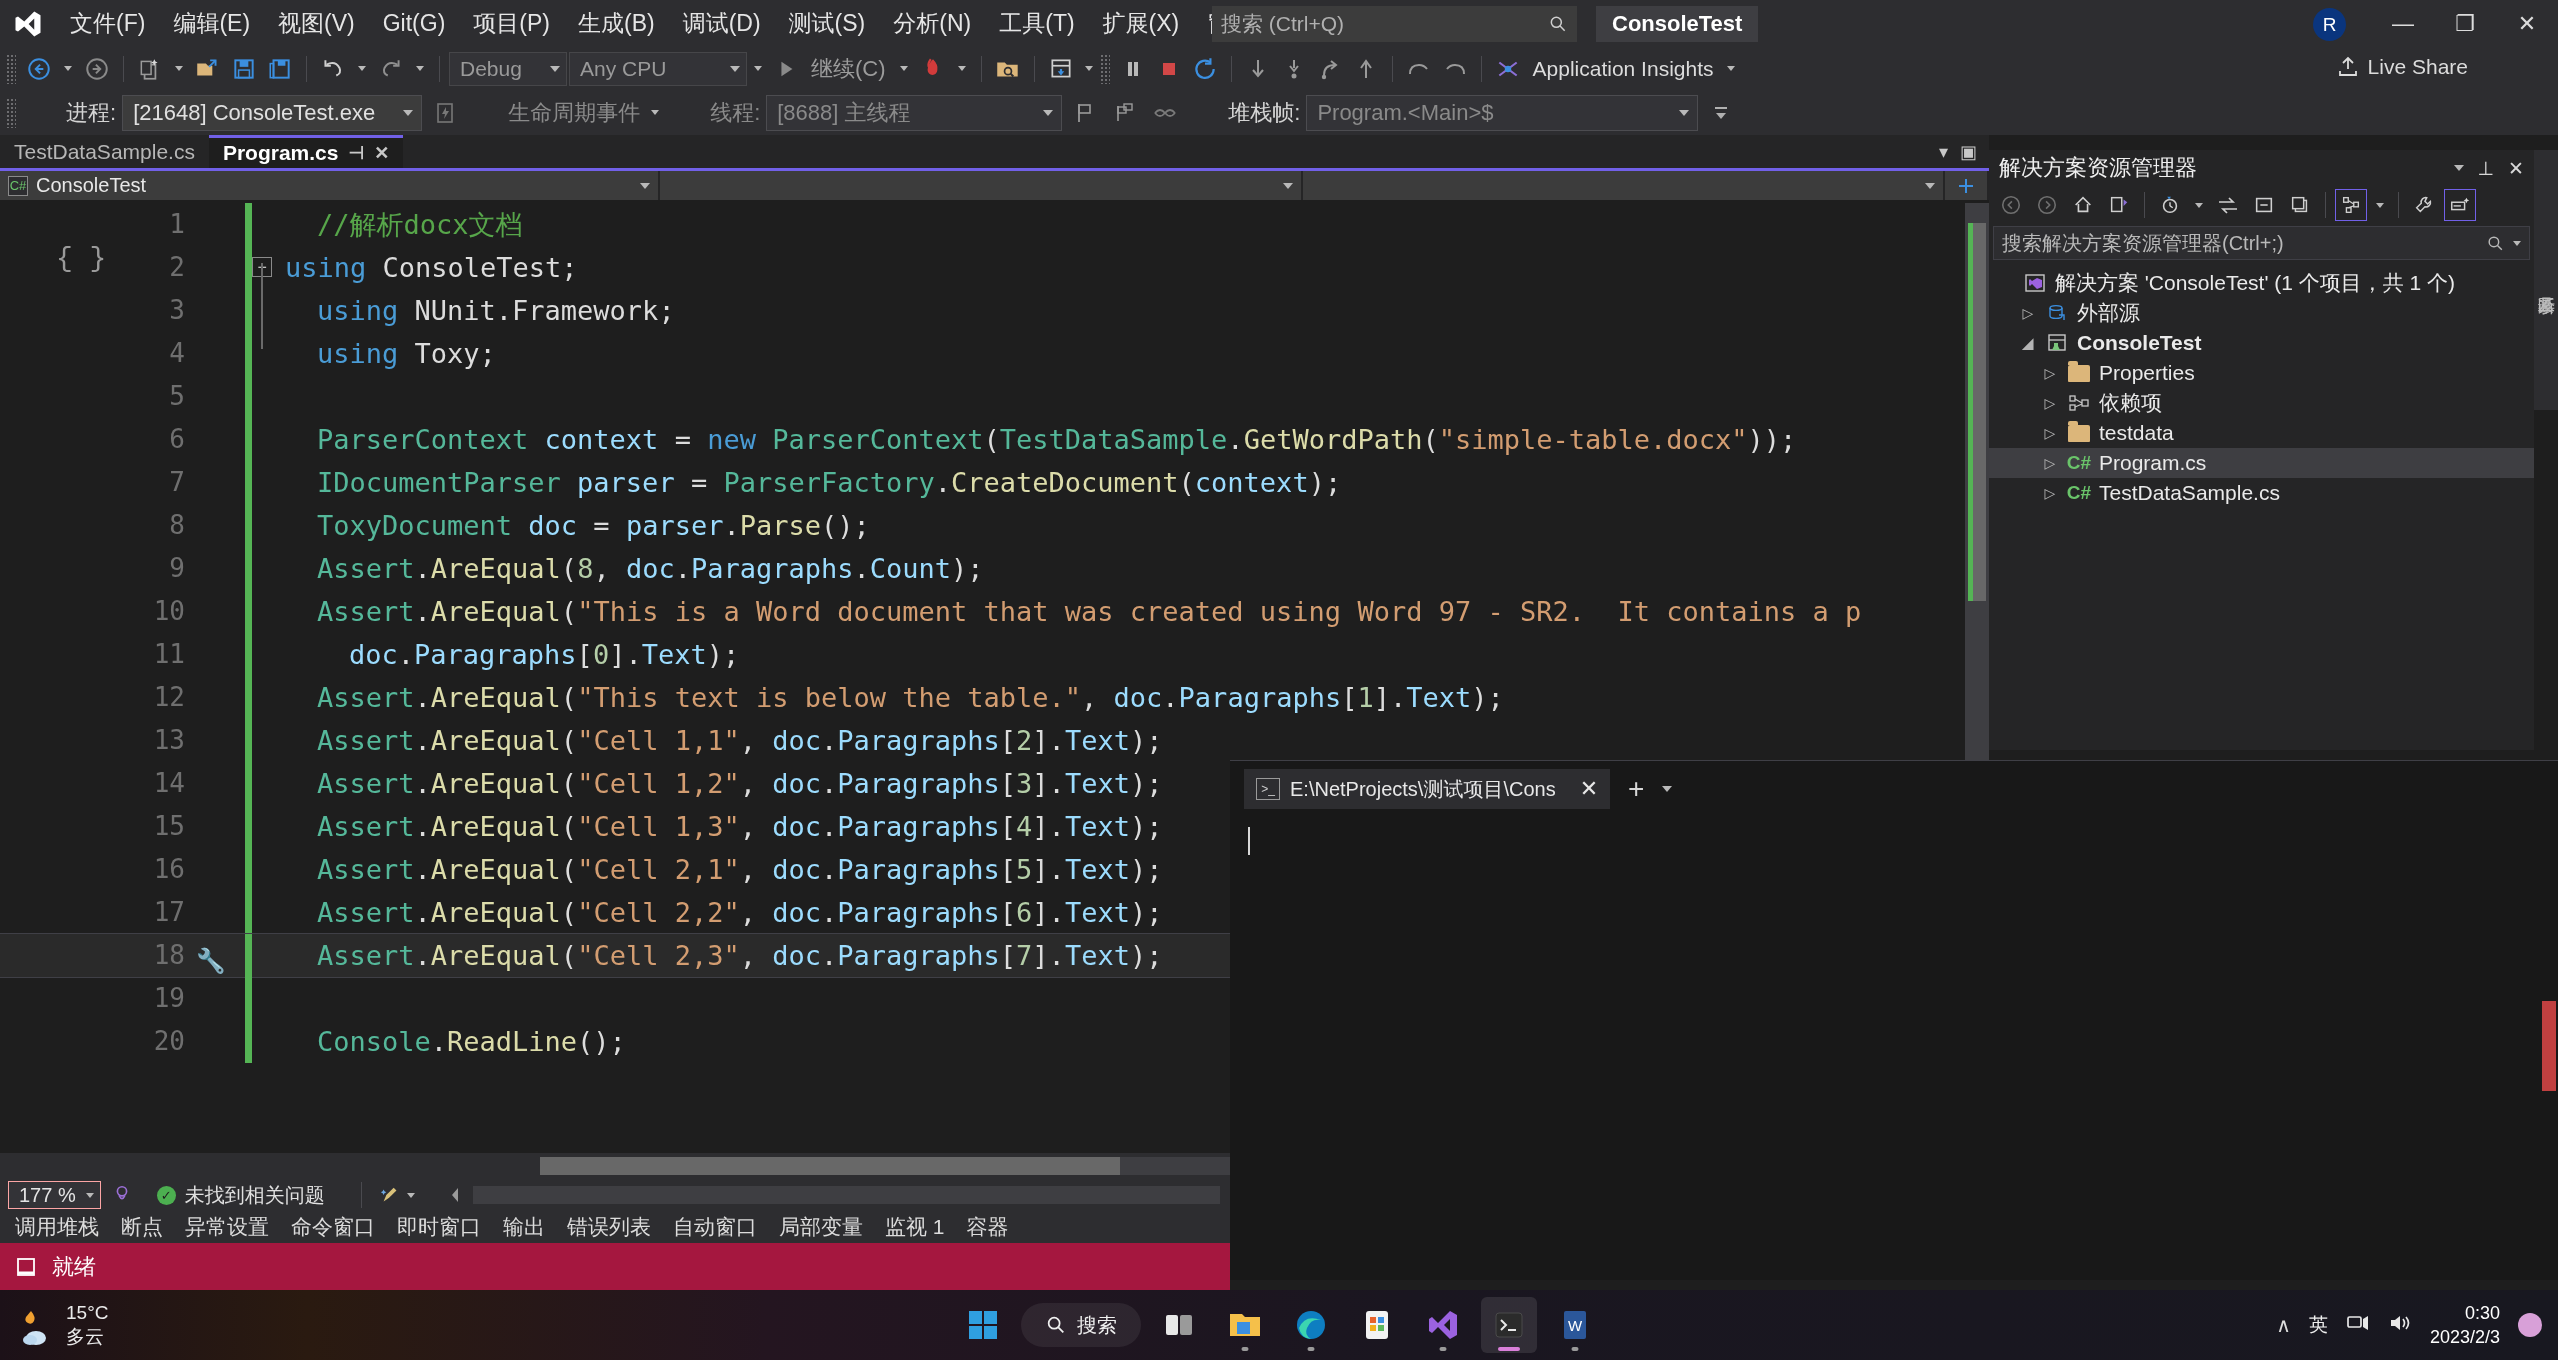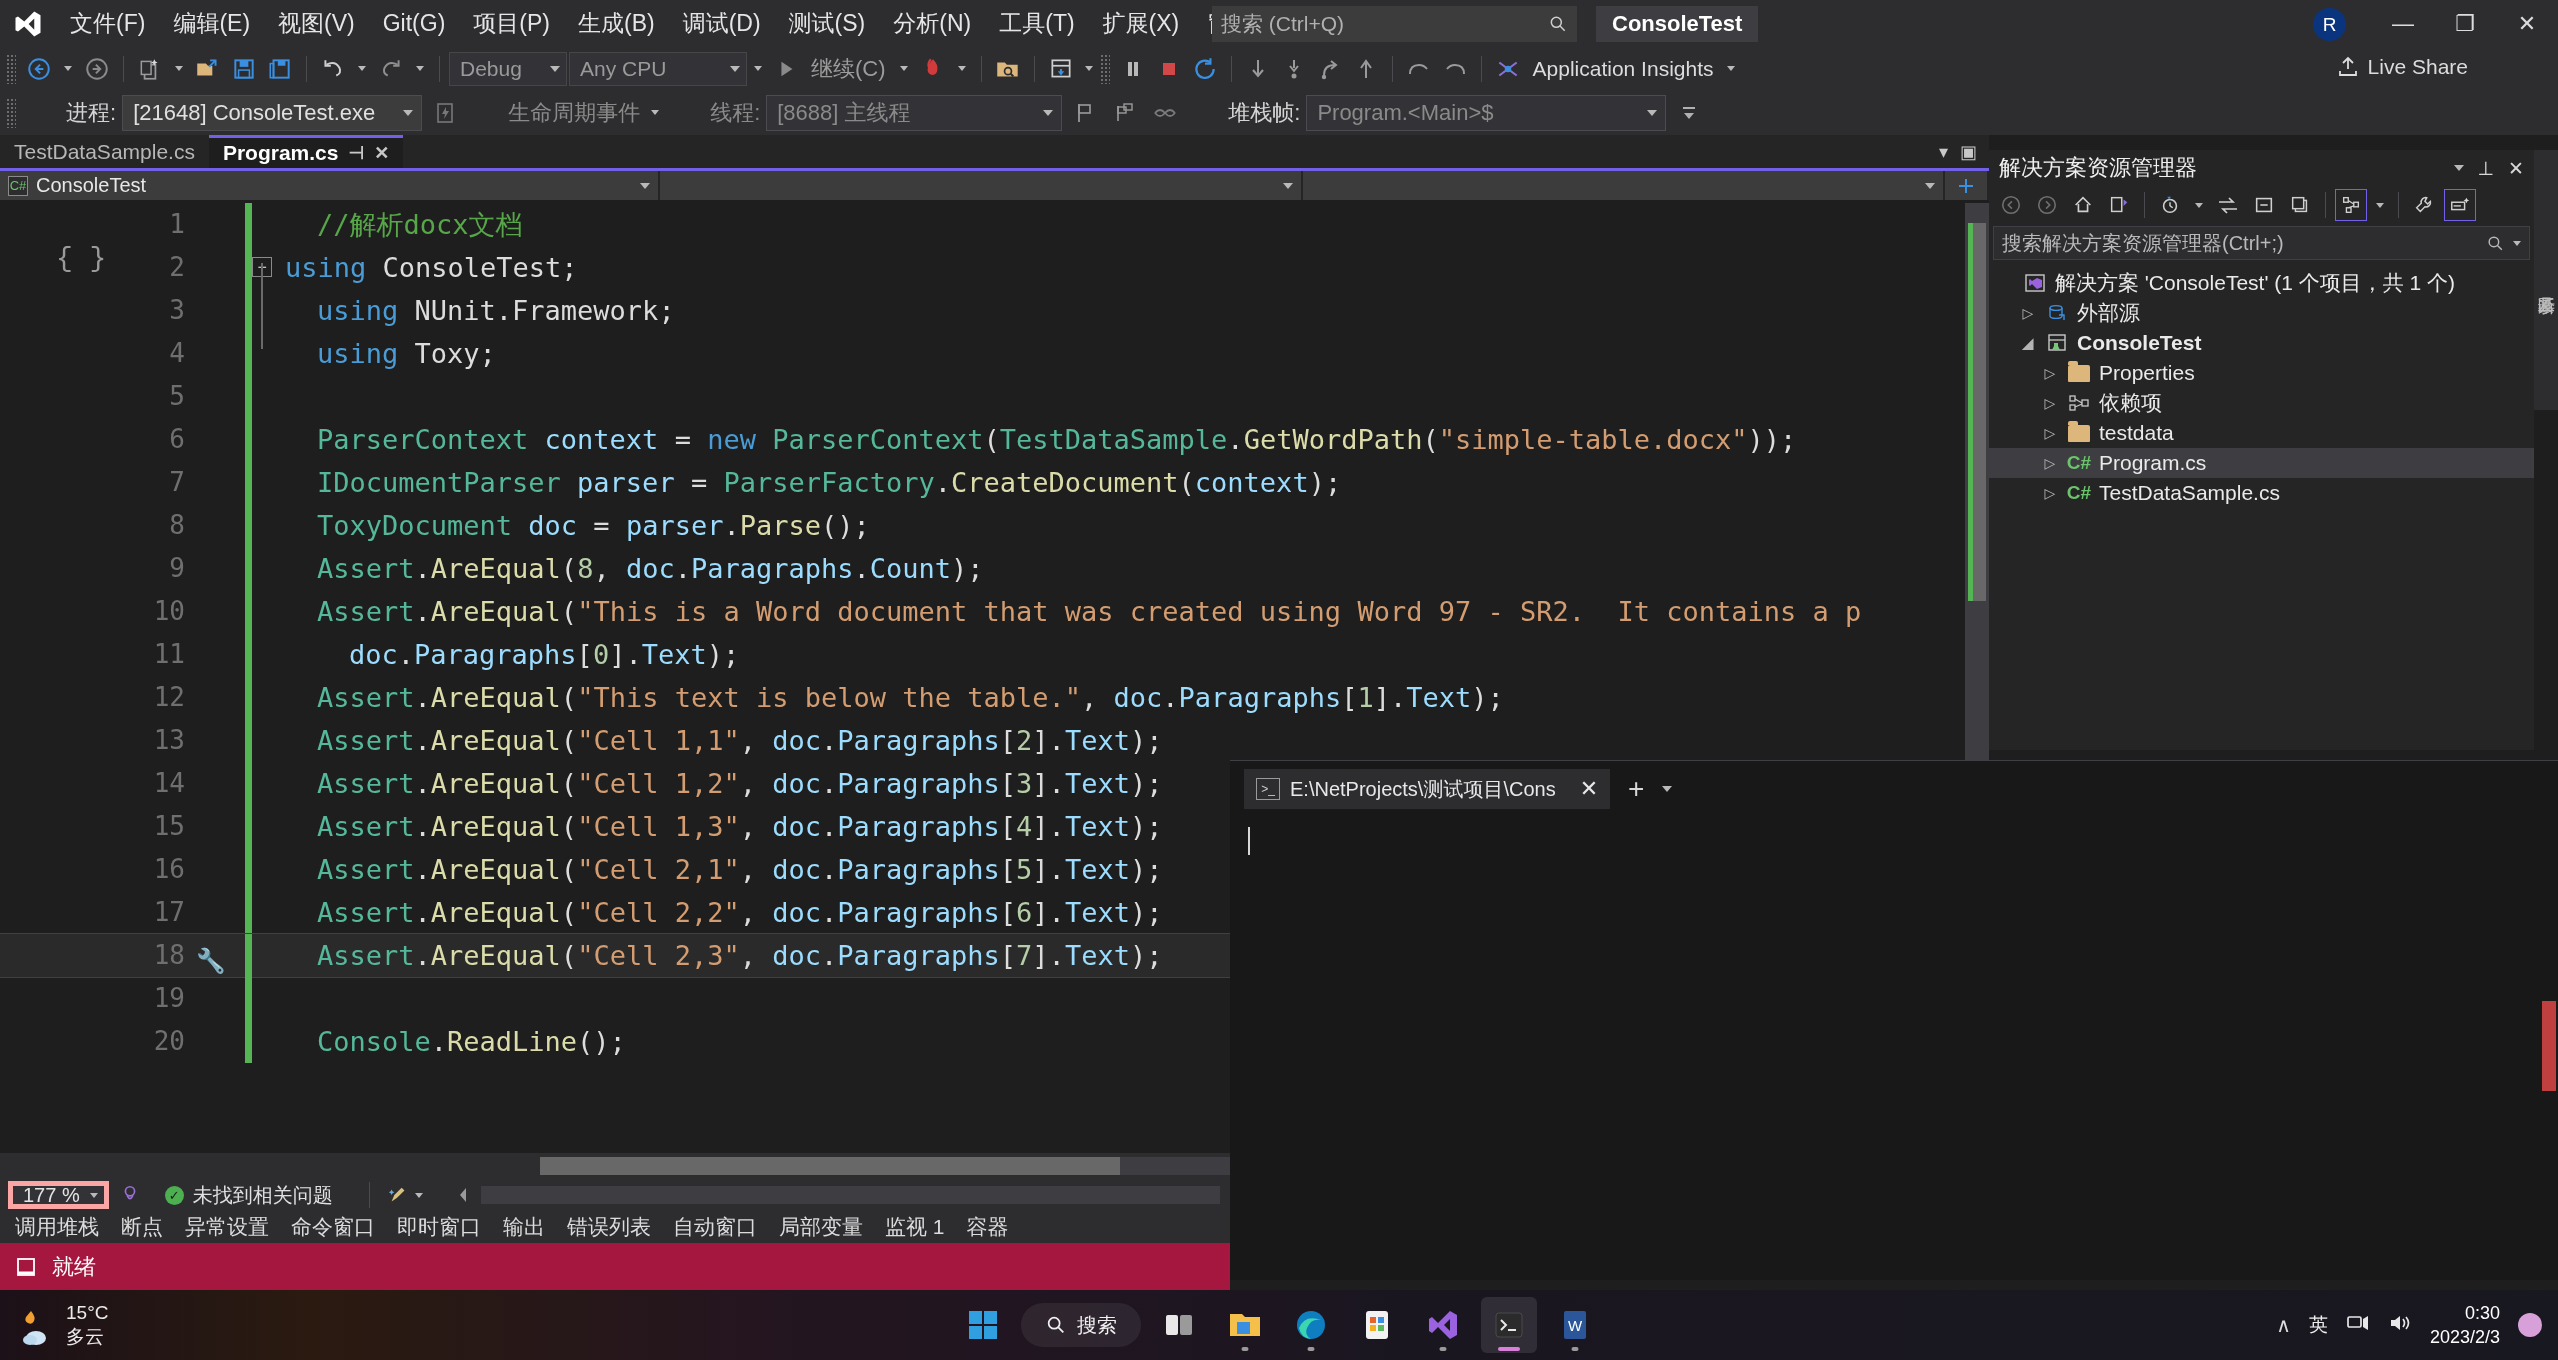--- a/index.html
+++ b/index.html
@@ -229,21 +229,21 @@
   .term-body { position: relative; padding: 10px 18px; }
   .term-cursor { width: 2px; height: 28px; background: #d8d8d8; }
   .term-scroll { position: absolute; right: 2px; top: 240px; width: 14px; height: 90px; background: #c04040; }
 
   
   .editor-statusrow {
     position: absolute; left: 0; top: 1179px; width: 1230px; height: 32px;
     background: #2d2d30; display: flex; align-items: center; gap: 10px; padding-left: 8px;
   }
   .zoom-combo {
-    height: 28px; background: #333337; border: 5px solid #fca5a5; display: flex;
+    height: 28px; background: #333337; border: 1px solid #fca5a5; display: flex;
     align-items: center; gap: 10px; padding: 0 6px 0 10px; font-size: 20px; color: #e4e4e4;
   }
   .ok-dot { width: 19px; height: 19px; border-radius: 50%; background: #4caf50;
             color: #1e1e1e; font-size: 13px; display:flex; align-items:center; justify-content:center; }
   .status-text { font-size: 20px; color: #e0e0e0; }
 
   .bottom-tabs {
     position: absolute; left: 0; top: 1211px; width: 1230px; height: 32px;
     background: #2d2d30; display: flex; align-items: center; gap: 0px; padding-left: 4px;
   }
@@ -554,21 +554,21 @@
           <rect x="11" y="3" width="8" height="6" stroke="#9a9a9a" stroke-width="1.4" fill="none"></rect>
         </svg>
     </div>
     <div class="tb-btn">
       <svg width="26" height="24" viewBox="0 0 26 24">
           <path d="M3 12 q5 -6 10 0 q5 6 10 0" stroke="#7a7a7a" stroke-width="1.8" fill="none"></path>
           <path d="M3 12 q5 6 10 0 q5 -6 10 0" stroke="#7a7a7a" stroke-width="1.8" fill="none"></path>
         </svg>
     </div>
     <div class="db-label">堆栈帧:</div>
-    <div class="db-combo dim" style="width:360px">
+    <div class="db-combo dim" style="width:392px">
       <span>Program.&lt;Main&gt;$</span>
       <div class="caret"></div>
     </div>
     <div class="tb-btn">
       <svg width="20" height="22" viewBox="0 0 20 22">
           <line x1="4" y1="6" x2="16" y2="6" stroke="#b0b0b0" stroke-width="2"></line>
           <path d="M5 11 L10 17 L15 11" fill="#b0b0b0"></path>
         </svg>
     </div>
   </div>

